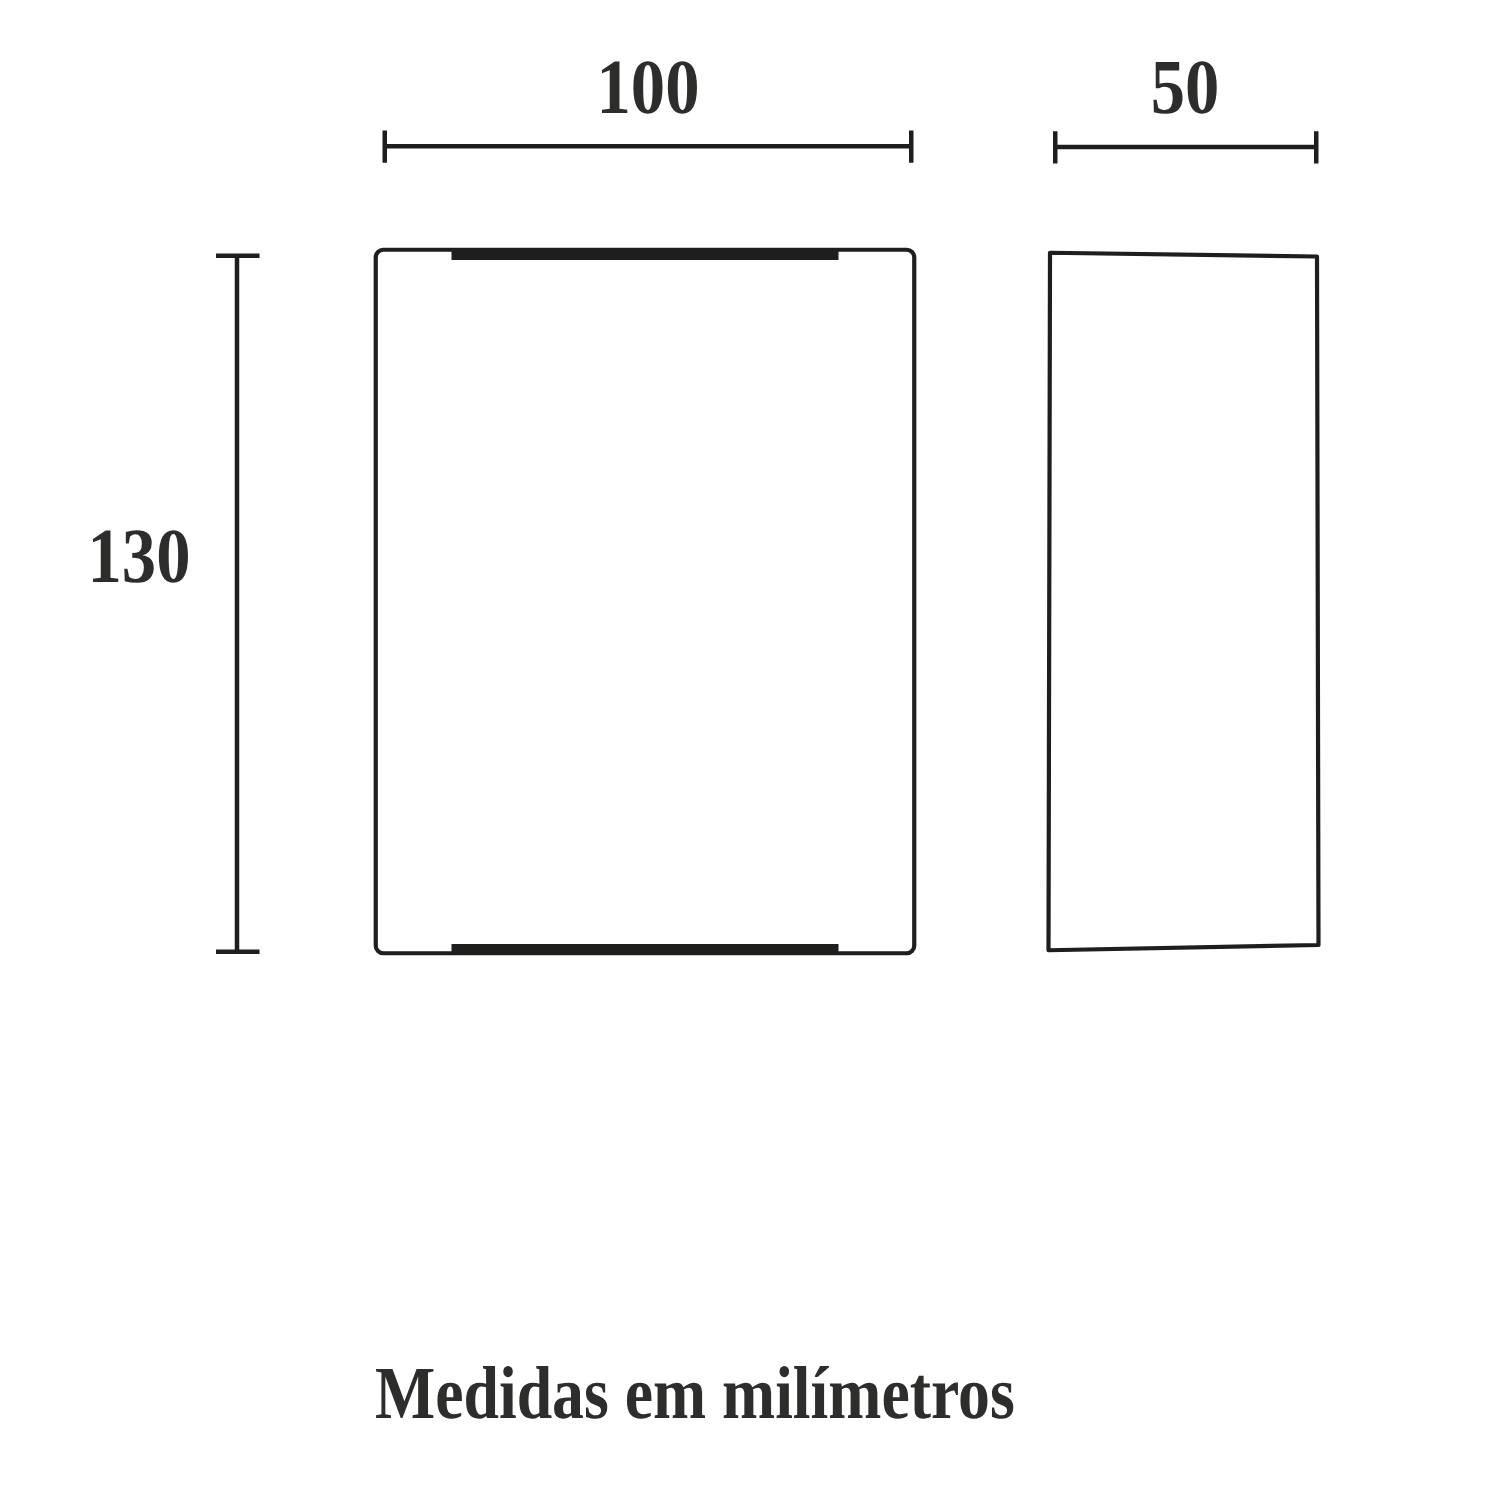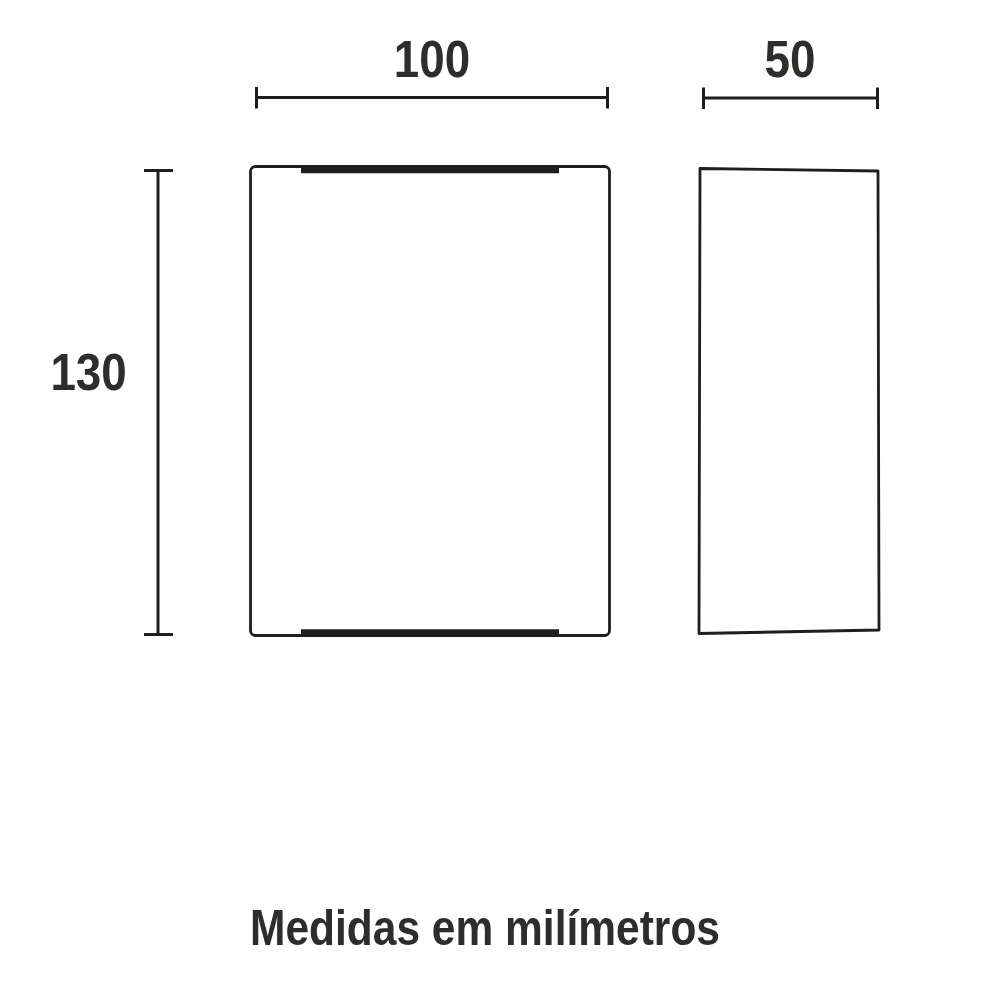--- a/index.html
+++ b/index.html
@@ -6,21 +6,21 @@
     margin: 0;
     padding: 0;
     background: var(--color-background, #ffffff);
   }
   .stage {
     position: relative;
     width: 998px;
     height: 1000px;
     background: var(--color-background, #ffffff);
     overflow: hidden;
-    font-family: Liberation Sans, sans-serif;
+    font-family: Liberation Serif, serif;
   }
   svg.drawing {
     position: absolute;
     left: 0;
     top: 0;
   }
   svg.drawing .stroke {
     stroke: var(--color-line, #1e1e1c);
     fill: none;
   }

